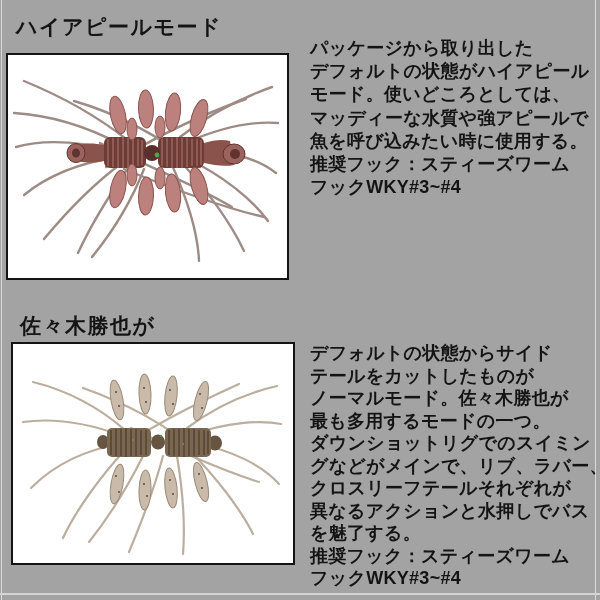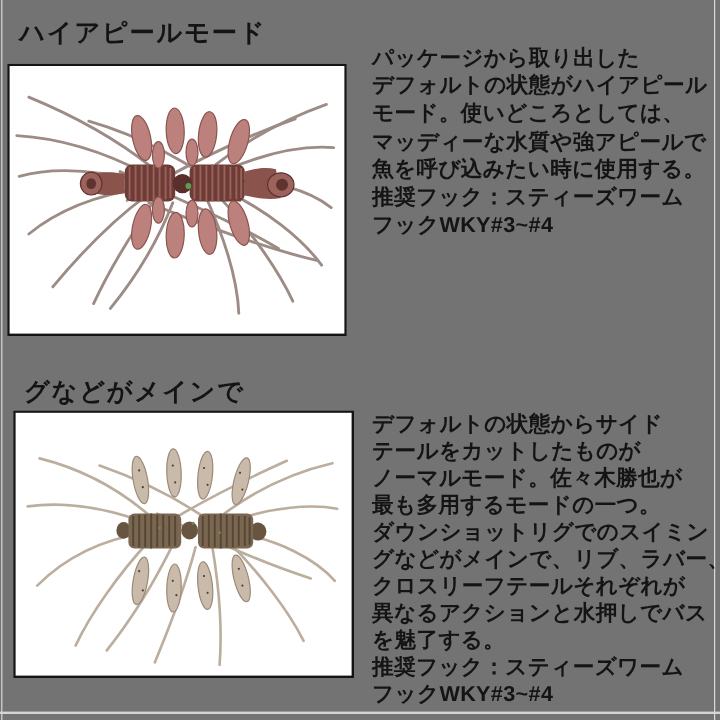--- a/index.html
+++ b/index.html
@@ -4,21 +4,21 @@
 <style>
   html,body{margin:0;padding:0;}
   body{
     width:600px;height:600px;
     background:#ffffff;
     font-family:"Liberation Sans","DejaVu Sans",sans-serif;
     color:#141414;
     position:relative;
     overflow:hidden;
   }
-  .page{position:absolute;inset:0;background:#737373;}
+  .page{position:absolute;inset:0;background:#a3a3a3;}
   .edge{position:absolute;background:#d9d9d9;}
   .edge-left{left:1px;top:0;width:1px;height:600px;}
   .edge-right{left:595px;top:0;width:1px;height:600px;}
   .edge-bottom{left:0;top:593px;width:600px;height:2px;background:#d4d4d4;}
 
   .mode-title{
     position:absolute;
     margin:0;
     font-size:21px;
     font-weight:700;
@@ -121,21 +121,21 @@
   </div>
 
   <p class="mode-desc desc-1">パッケージから取り出した
 デフォルトの状態がハイアピール
 モード。使いどころとしては、
 マッディーな水質や強アピールで
 魚を呼び込みたい時に使用する。
 推奨フック：スティーズワーム
 フックWKY#3~#4</p>
 
-  <h2 class="mode-title title-2">グなどがメインで</h2>
+  <h2 class="mode-title title-2">佐々木勝也が</h2>
 
   <div class="img-box img-box-2">
     <svg viewBox="0 0 280 219" xmlns="http://www.w3.org/2000/svg">
       <g fill="none" stroke="#bcae9f" stroke-width="2.2" stroke-linecap="round">
         <path d="M112,86 C82,60 52,46 20,38"></path>
         <path d="M110,92 C72,78 38,74 10,78"></path>
         <path d="M108,100 C70,106 40,122 18,144"></path>
         <path d="M112,106 C86,134 62,168 50,194"></path>
         <path d="M174,84 C206,60 238,48 264,42"></path>
         <path d="M178,91 C214,78 248,76 268,80"></path>

